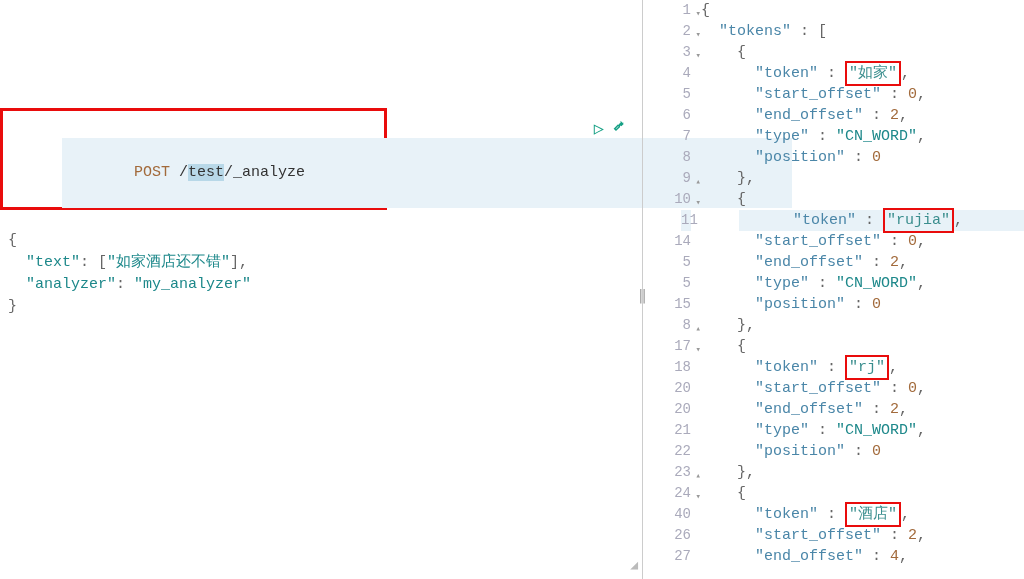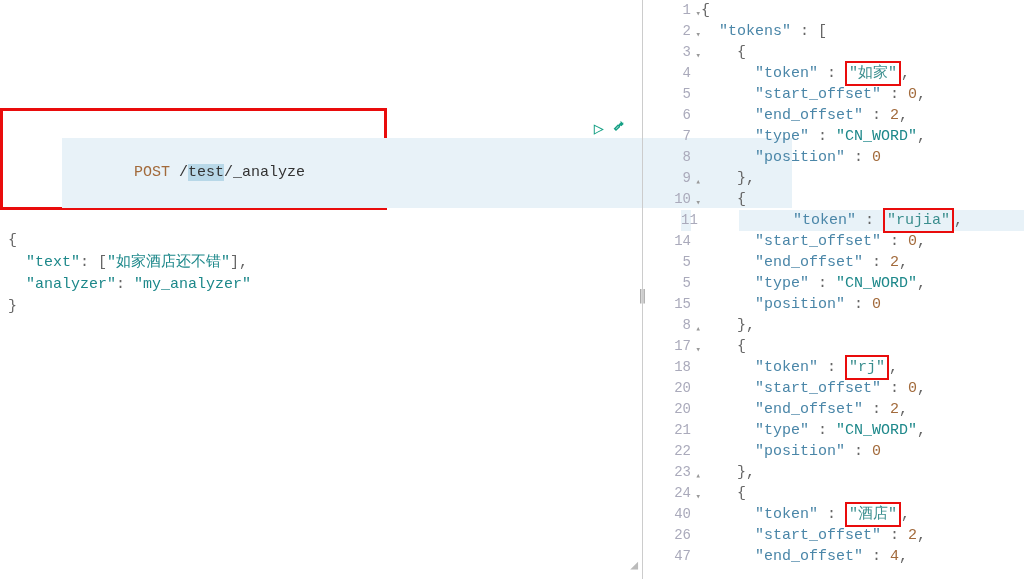--- a/index.html
+++ b/index.html
@@ -190,21 +190,21 @@
     <div class="ln"><span>17</span><span class="fold-mark">▾</span></div>
     <div class="ln"><span>18</span></div>
     <div class="ln"><span>20</span></div>
     <div class="ln"><span>20</span></div>
     <div class="ln"><span>21</span></div>
     <div class="ln"><span>22</span></div>
     <div class="ln"><span>23</span><span class="fold-mark">▴</span></div>
     <div class="ln"><span>24</span><span class="fold-mark">▾</span></div>
     <div class="ln"><span>40</span></div>
     <div class="ln"><span>26</span></div>
-    <div class="ln"><span>47</span></div>
+    <div class="ln"><span>27</span></div>
   </div>
   <div class="code-area">
     <div class="code-line"><span class="j-punct">{</span></div>
     <div class="code-line">  <span class="j-key">"tokens"</span><span class="j-punct"> : [</span></div>
     <div class="code-line">    <span class="j-punct">{</span></div>
     <div class="code-line">      <span class="j-key">"token"</span><span class="j-punct"> : </span><span class="redbox"><span class="j-strg">"如家"</span></span><span class="j-punct">,</span></div>
     <div class="code-line">      <span class="j-key">"start_offset"</span><span class="j-punct"> : </span><span class="j-num">0</span><span class="j-punct">,</span></div>
     <div class="code-line">      <span class="j-key">"end_offset"</span><span class="j-punct"> : </span><span class="j-num">2</span><span class="j-punct">,</span></div>
     <div class="code-line">      <span class="j-key">"type"</span><span class="j-punct"> : </span><span class="j-str">"CN_WORD"</span><span class="j-punct">,</span></div>
     <div class="code-line">      <span class="j-key">"position"</span><span class="j-punct"> : </span><span class="j-num">0</span></div>

